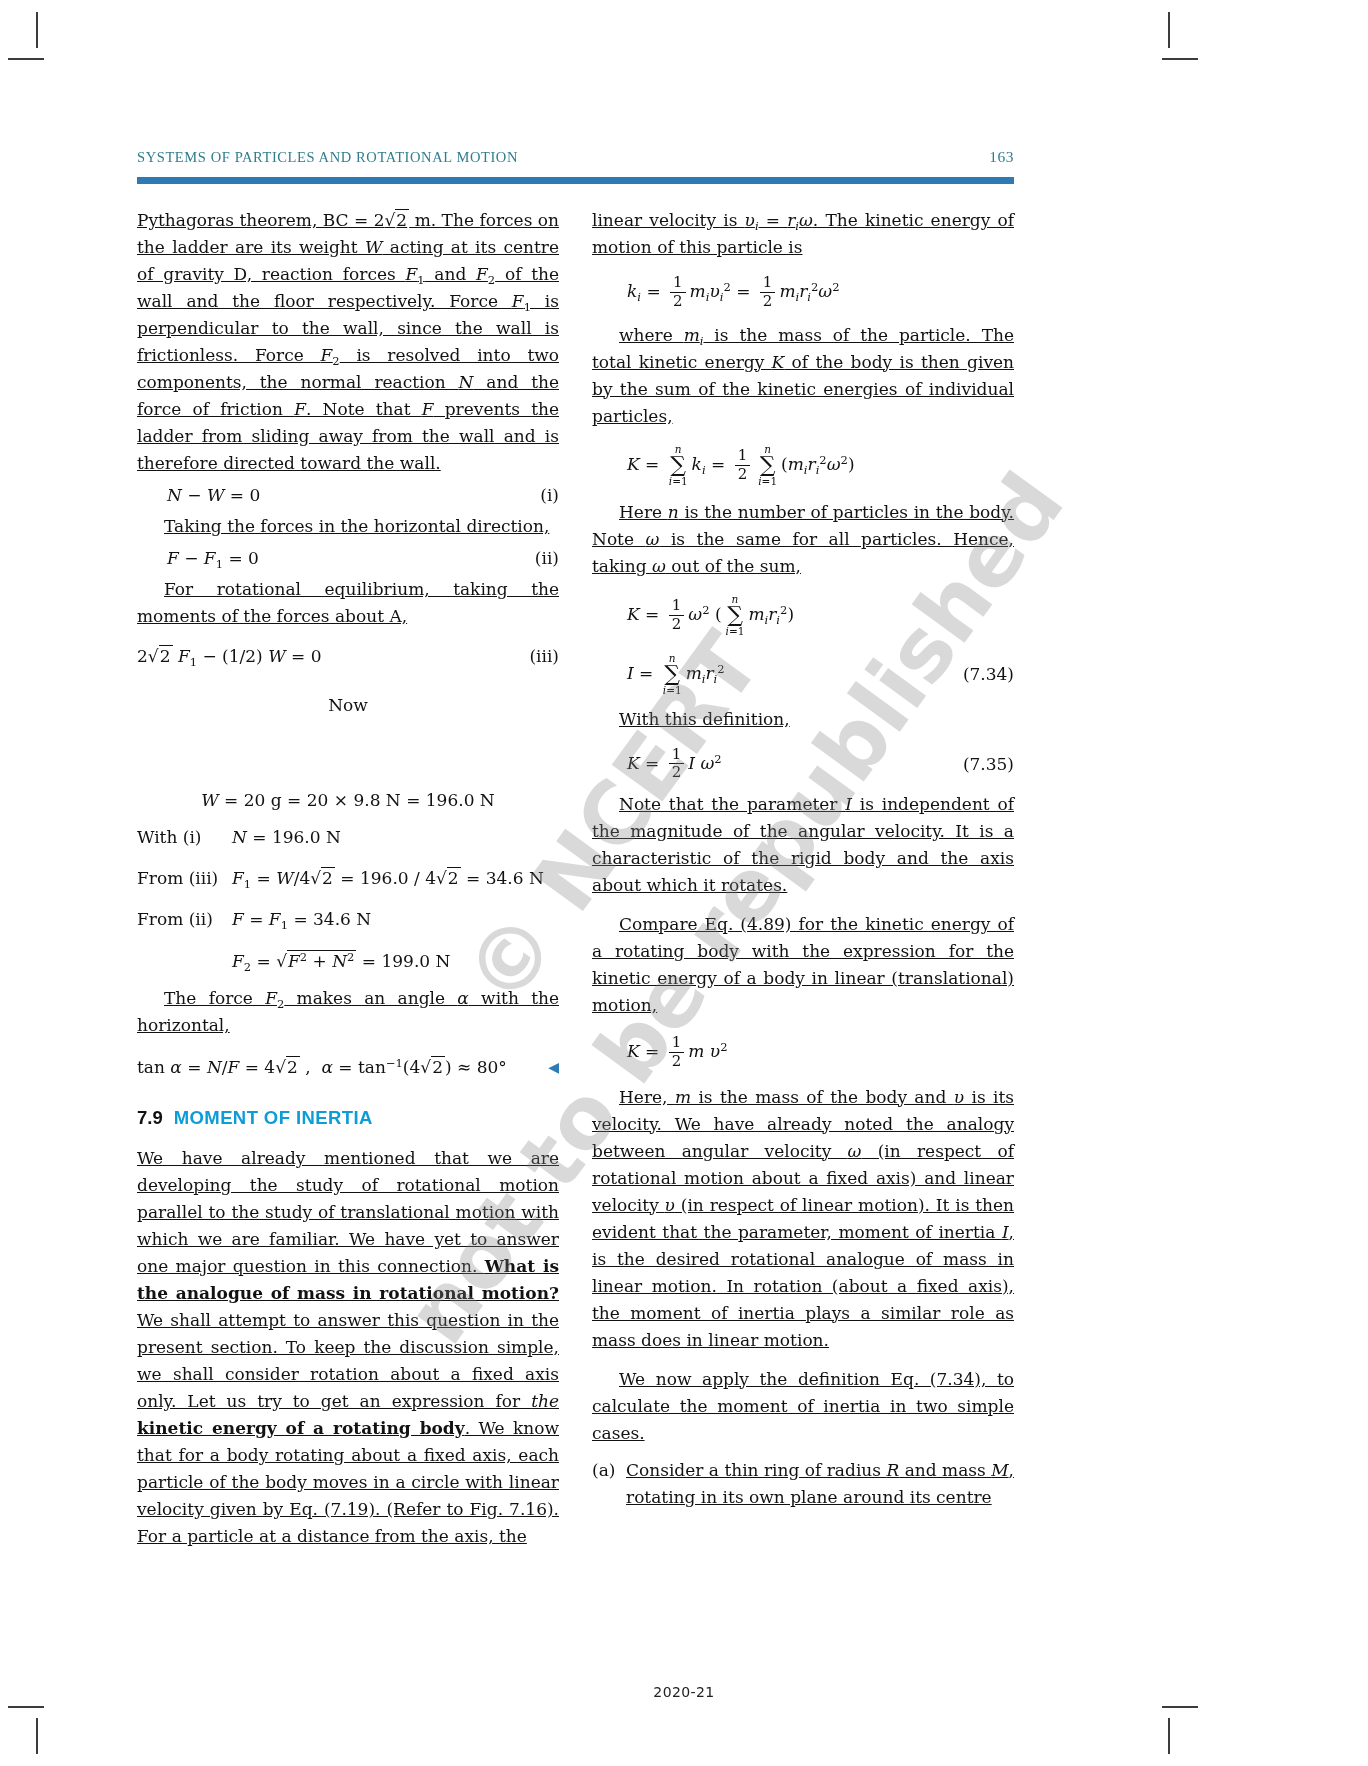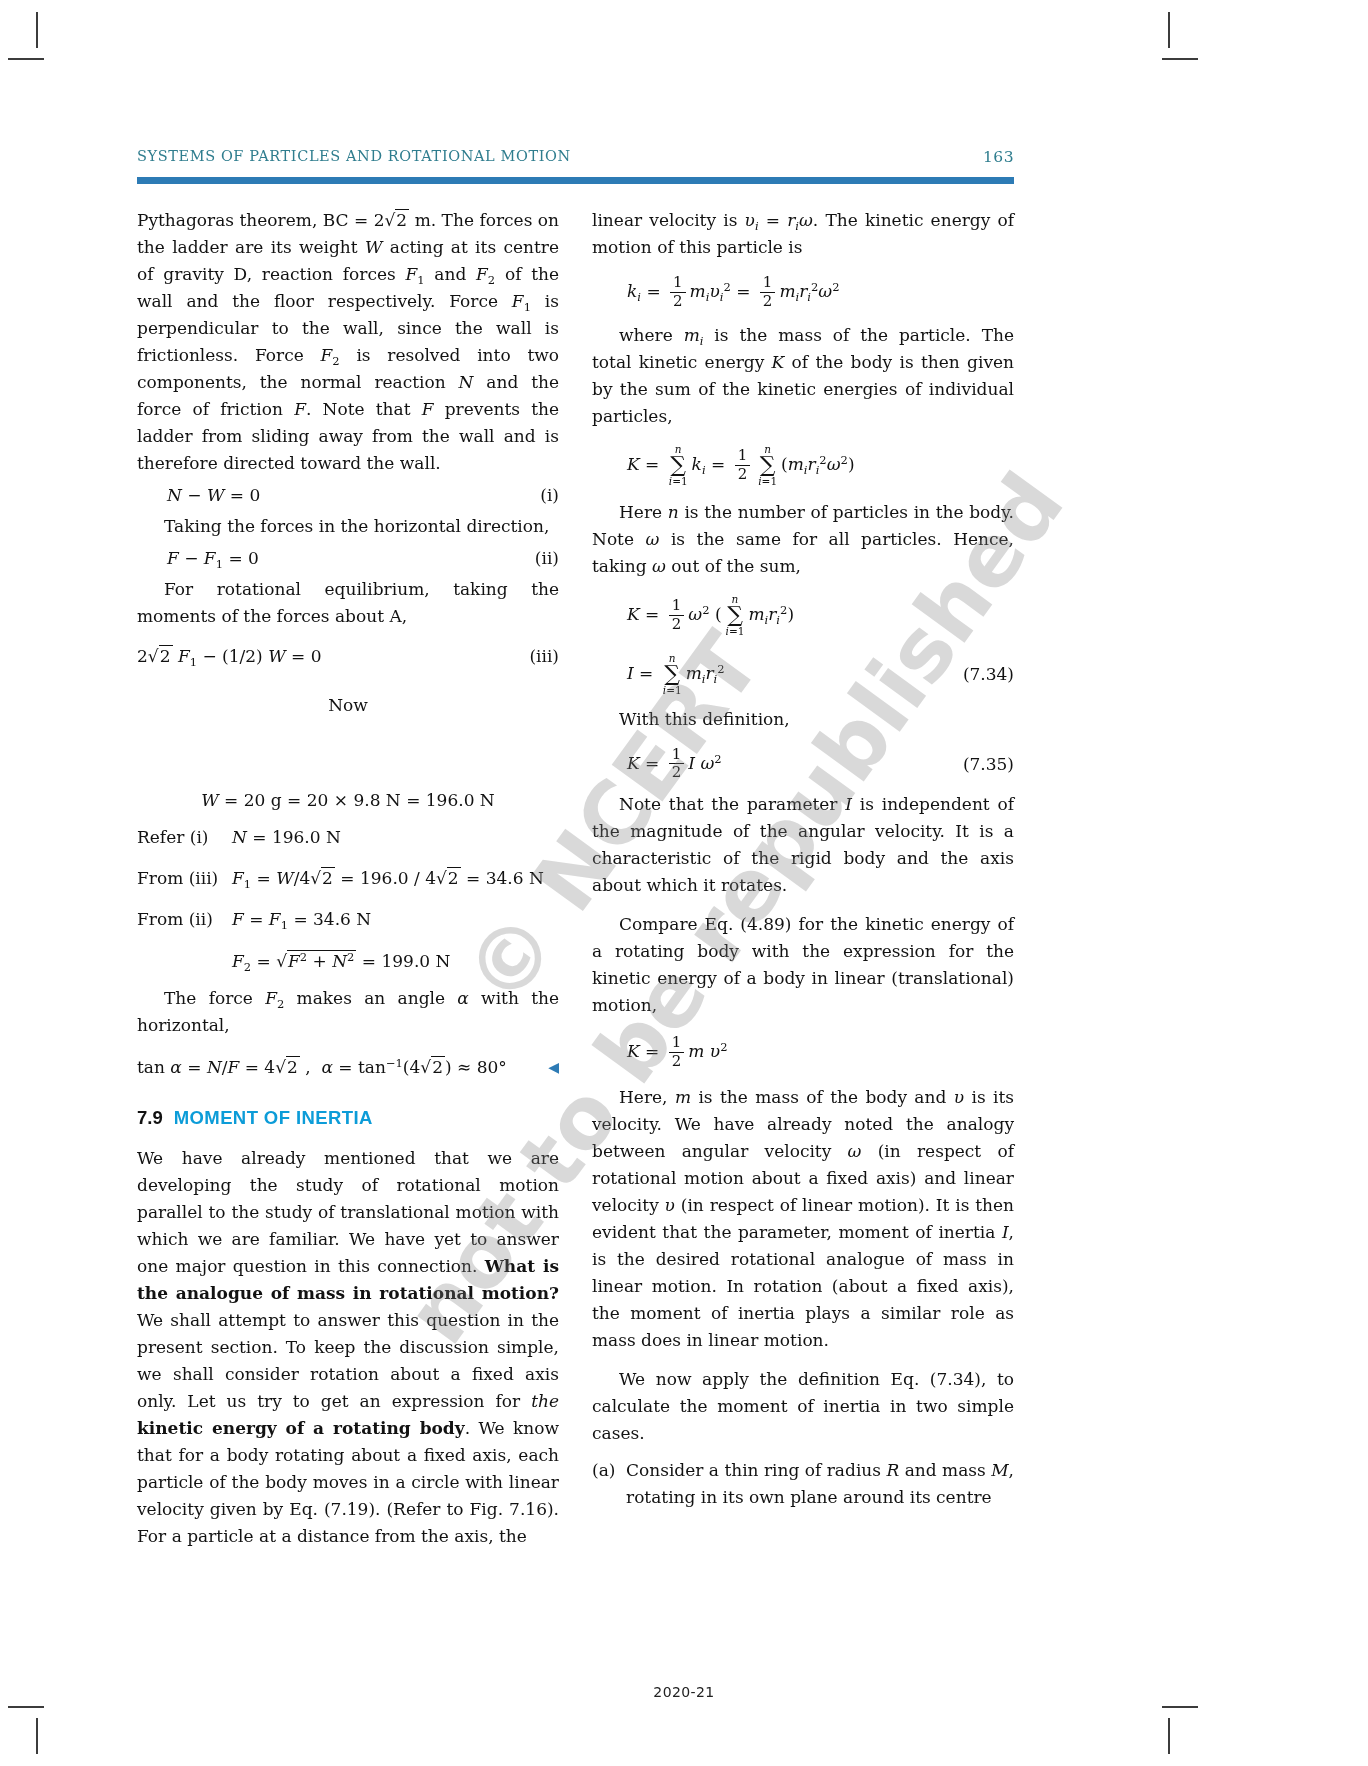--- a/index.html
+++ b/index.html
@@ -17,22 +17,22 @@
   .tr-v { left: 1168px;top: 12px;   width: 2px;  height: 36px; }
   .tr-h { left: 1162px;top: 58px;   width: 36px; height: 2px;  }
   .bl-h { left: 8px;   top: 1706px; width: 36px; height: 2px;  }
   .bl-v { left: 36px;  top: 1718px; width: 2px;  height: 36px; }
   .br-h { left: 1162px;top: 1706px; width: 36px; height: 2px;  }
   .br-v { left: 1168px;top: 1718px; width: 2px;  height: 36px; }
 
   
   .page-header {
     position: absolute; left: 137px; top: 148px; width: 877px;
-    display: flex; justify-content: space-between; align-items: flex-start;
-    color: #2f7d8e; font-size: 14.5px; letter-spacing: 0.6px;
+    display: flex; justify-content: space-between; align-items: center;
+    color: #2f7d8e; font-size: 14.5px; letter-spacing: 0.6px; font-family: Liberation Serif, serif;
   }
   .page-num { font-size: 15.5px; letter-spacing: 0.5px; }
   .rule { position: absolute; left: 137px; top: 177px; width: 877px; height: 7px; background: #2d7bb5; }
 
   
   .watermark {
     position: absolute; inset: 0; z-index: 3; pointer-events: none;
     display: flex; align-items: center; justify-content: center;
   }
   .wm-inner {
@@ -42,21 +42,21 @@
     text-align: center; white-space: nowrap;
   }
 
   
   .columns {
     position: absolute; left: 137px; top: 207px; width: 877px;
     display: flex; gap: 33px; z-index: 2;
   }
   .col { width: 422px; }
 
-  p { margin: 0; text-align: justify; font-size: 17px; line-height: 27px; }
+  p { margin: 0; text-align: justify; font-size: 17px; line-height: 27px; text-decoration: underline; }
   .indent { text-indent: 27px; }
 
   sub, sup { line-height: 0; }
   sub { font-size: 11.5px; vertical-align: -4px; }
   sup { font-size: 11.5px; vertical-align: 6px; }
 
   .eq-row { display: flex; justify-content: space-between; align-items: center; font-size: 17px; }
   .disp { font-size: 17px; }
   .ind30 { margin-left: 30px; }
   .ind35 { margin-left: 35px; }
@@ -156,21 +156,21 @@
       <div class="eq-row mt16">
         <span class="disp">2<span class="sqrt">√<span class="rad">2</span></span> <i>F</i><sub>1</sub> − (1/2) <i>W</i> = 0</span>
         <span class="eq-label">(iii)</span>
       </div>
 
       <div class="calc-row mt26">
         <span class="calc-label">Now</span>
         <span class="calc-expr"><i>W</i> = 20 g = 20 × 9.8 N = 196.0 N</span>
       </div>
       <div class="calc-row mt10">
-        <span class="calc-label">Refer (i)</span>
+        <span class="calc-label">With (i)</span>
         <span class="calc-expr"><i>N</i> = 196.0 N</span>
       </div>
       <div class="calc-row mt14">
         <span class="calc-label">From (iii)</span>
         <span class="calc-expr"><i>F</i><sub>1</sub> = <i>W</i>/4<span class="sqrt">√<span class="rad">2</span></span> = 196.0 / 4<span class="sqrt">√<span class="rad">2</span></span> = 34.6 N</span>
       </div>
       <div class="calc-row mt14">
         <span class="calc-label">From (ii)</span>
         <span class="calc-expr"><i>F</i> = <i>F</i><sub>1</sub> = 34.6 N</span>
       </div>

